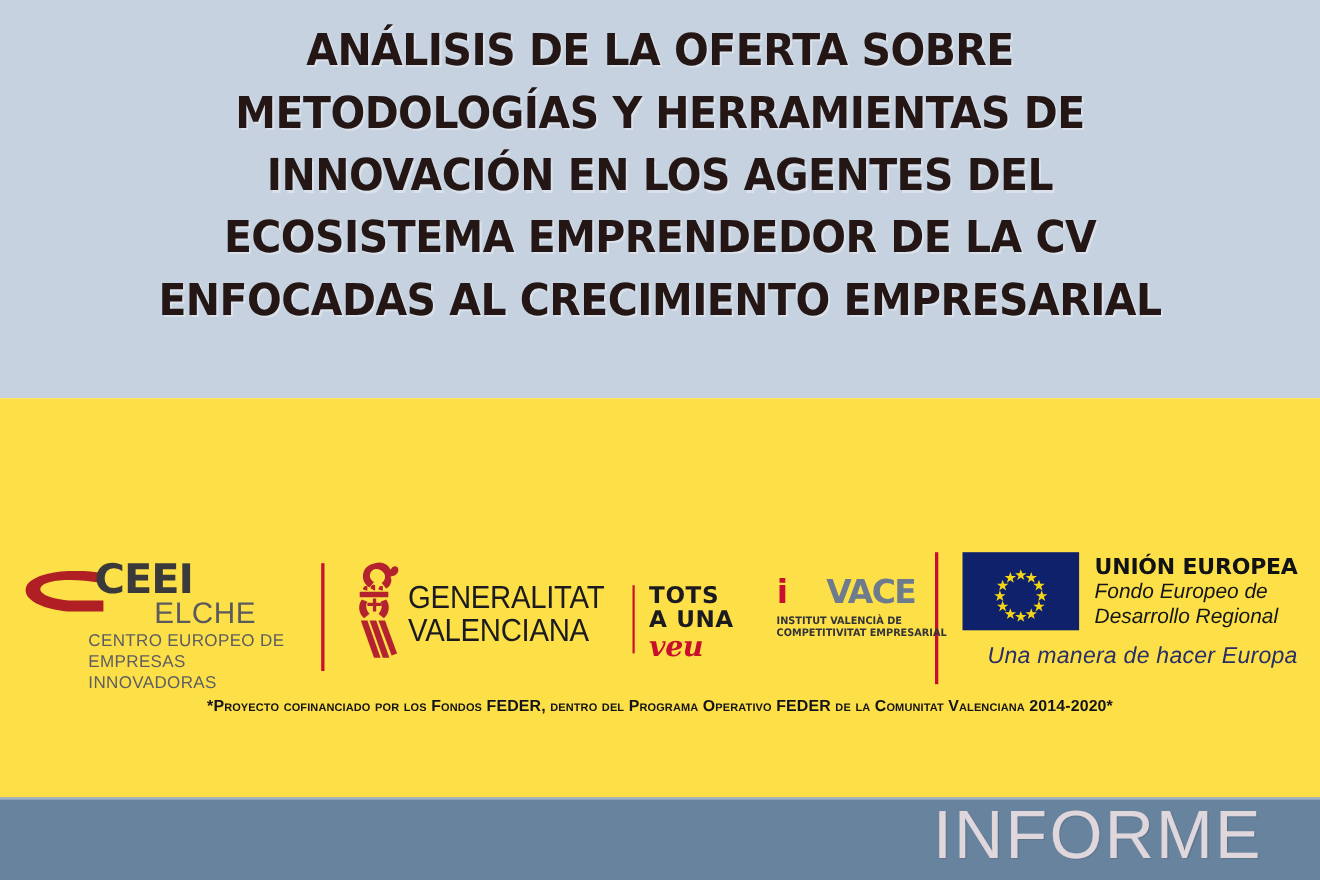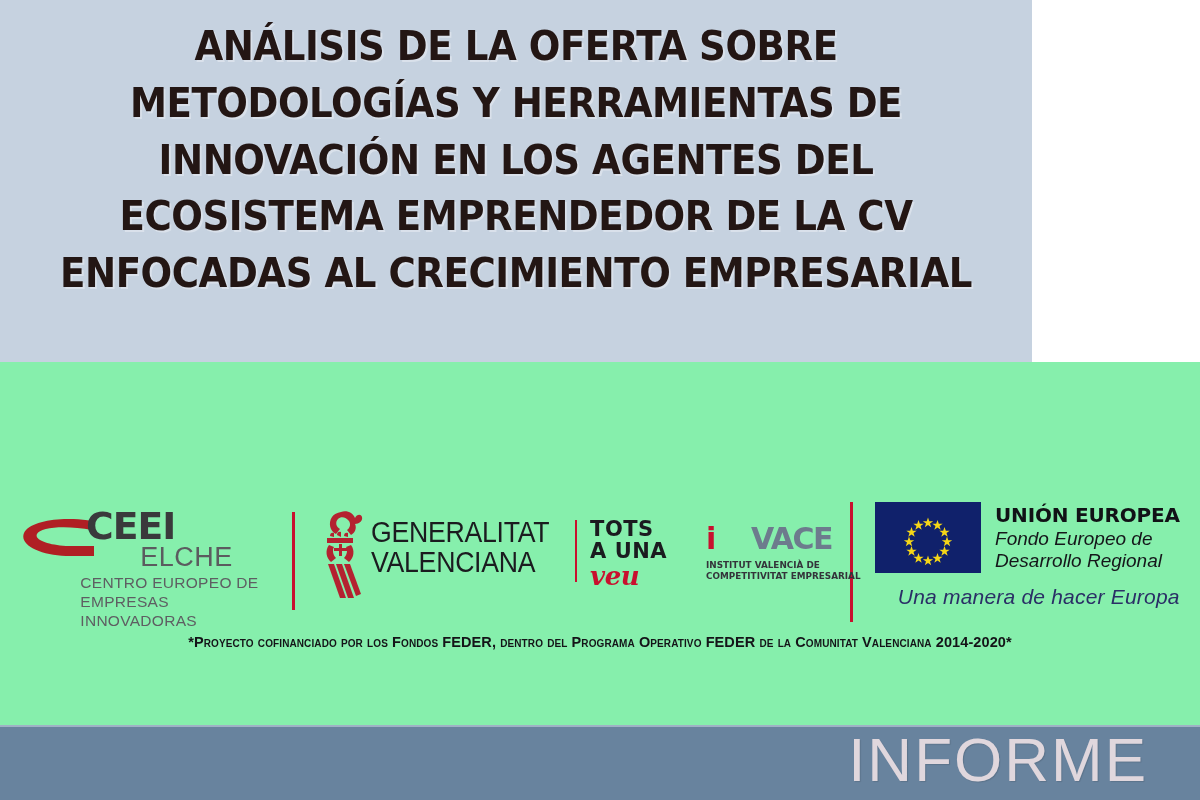--- a/index.html
+++ b/index.html
@@ -13,21 +13,21 @@
     font-family: "Liberation Sans", sans-serif;
     overflow: hidden;
     position: relative;
   }
 
   
   #header-band {
     position: absolute;
     left: 0;
     top: 0;
-    width: 1032px;
+    width: 1200px;
     height: 362px;
     background: #c6d2e0;
     box-sizing: border-box;
     padding-top: 18px;
   }
   #doc-title {
     margin: 0;
     text-align: center;
     font-family: "DejaVu Sans", sans-serif;
     font-weight: bold;
@@ -42,21 +42,21 @@
   }
   #doc-title .tline { display: block; }
 
   
   #logo-zone {
     position: absolute;
     left: 0;
     top: 362px;
     width: 1200px;
     height: 363px;
-    background: #86efac;
+    background: #fde047;
   }
   #logo-row {
     position: absolute;
     left: 0;
     top: 140px;
     width: 1200px;
     height: 120px;
     display: flex;
     align-items: flex-start;
     justify-content: center;
@@ -117,21 +117,21 @@
     font-size: 15.5px;
     line-height: 1.22;
     color: #5e5e62;
     letter-spacing: 0.3px;
   }
 
   
   #logo-gva {
     position: relative;
     display: flex;
-    align-items: flex-start;
+    align-items: flex-end;
     padding-top: 6px;
   }
   #gva-shield { width: 46px; height: 94px; flex: none; }
   #gva-texts {
     display: flex;
     align-items: flex-start;
     padding-left: 8px;
     padding-top: 10px;
   }
   #gva-name {

